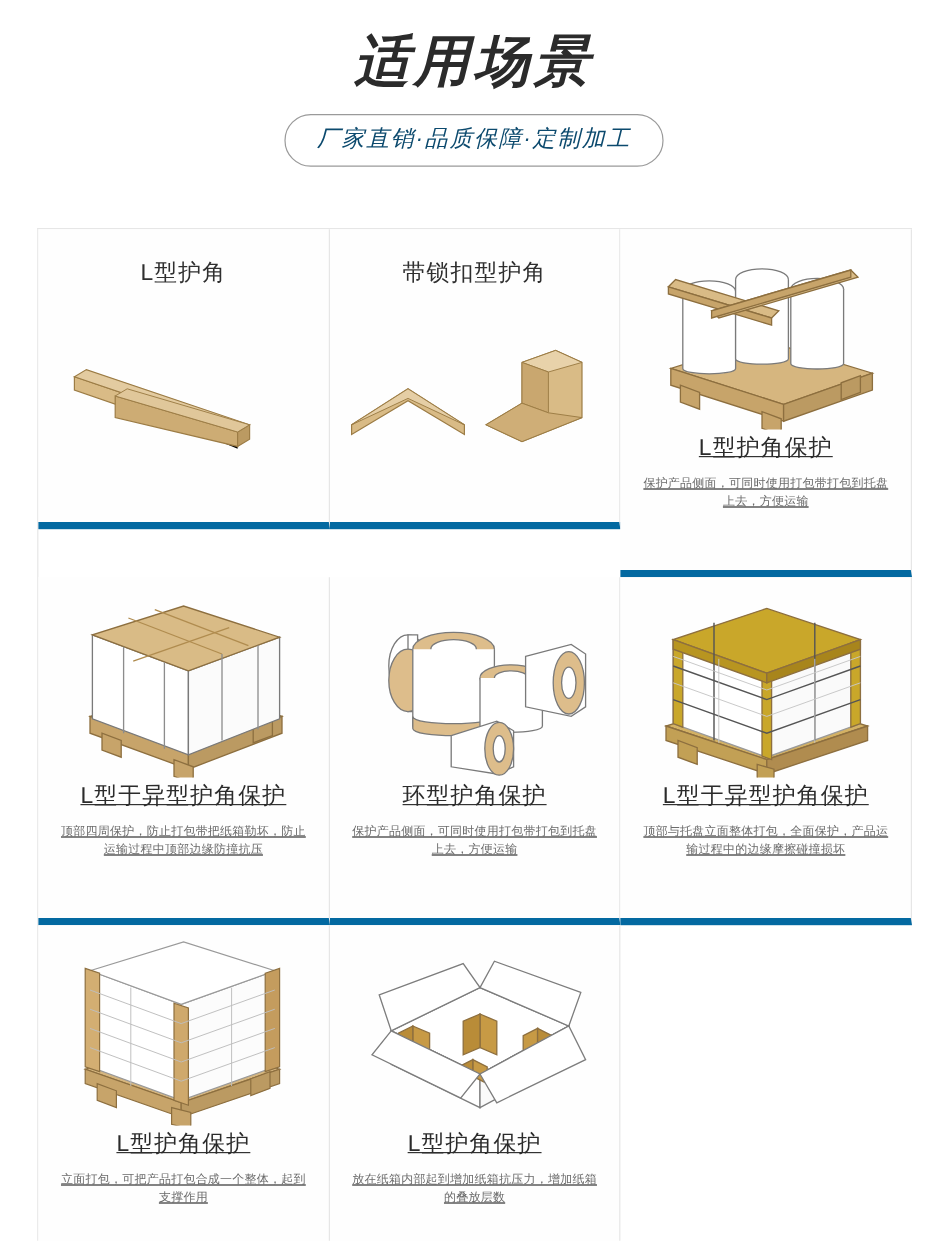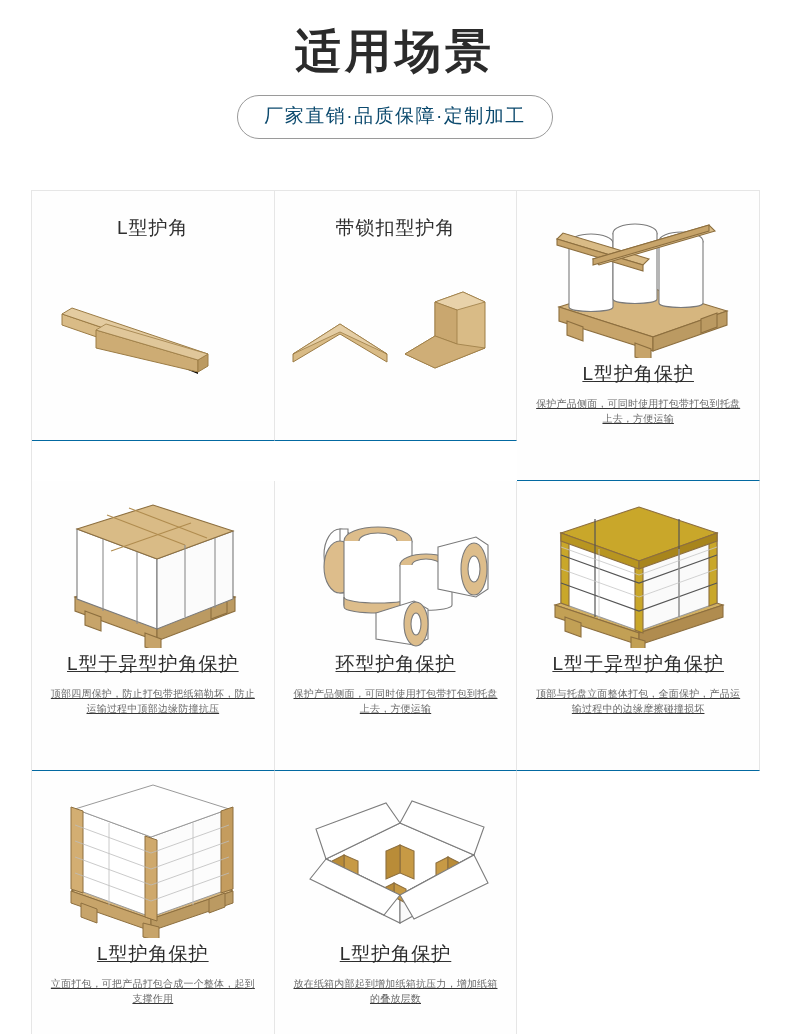--- a/index.html
+++ b/index.html
@@ -18,20 +18,21 @@
     position: relative;
     width: 790px;
     height: 1034px;
     box-sizing: border-box;
   }
 
   
   .header {
     padding-top: 26px;
     text-align: center;
+    font-style: italic;
   }
   .page-title {
     font-size: 46px;
     line-height: 1.1;
     font-weight: bold;
     color: #2b2b2b;
     letter-spacing: 4px;
     margin: 0;
   }
   .subtitle-wrap {
@@ -58,21 +59,21 @@
     top: 190px;
     width: 728px;
     border-top: 1px solid #e6e6e6;
     border-left: 1px solid #e6e6e6;
     display: grid;
     grid-template-columns: repeat(3, 1fr);
     background: #ffffff;
   }
   .cell {
     border-right: 1px solid #e6e6e6;
-    border-bottom: 1px solid #0369a1;
+    border-bottom: 6px solid #0369a1;
     box-sizing: border-box;
     position: relative;
     display: flex;
     flex-direction: column;
     align-items: center;
     background: #fefefe;
   }
   .cell.row-a { height: 250px; justify-content: flex-start; padding-top: 26px; }
   .cell.row-b { height: 290px; justify-content: flex-start; padding-top: 8px; text-decoration: underline; }
 

